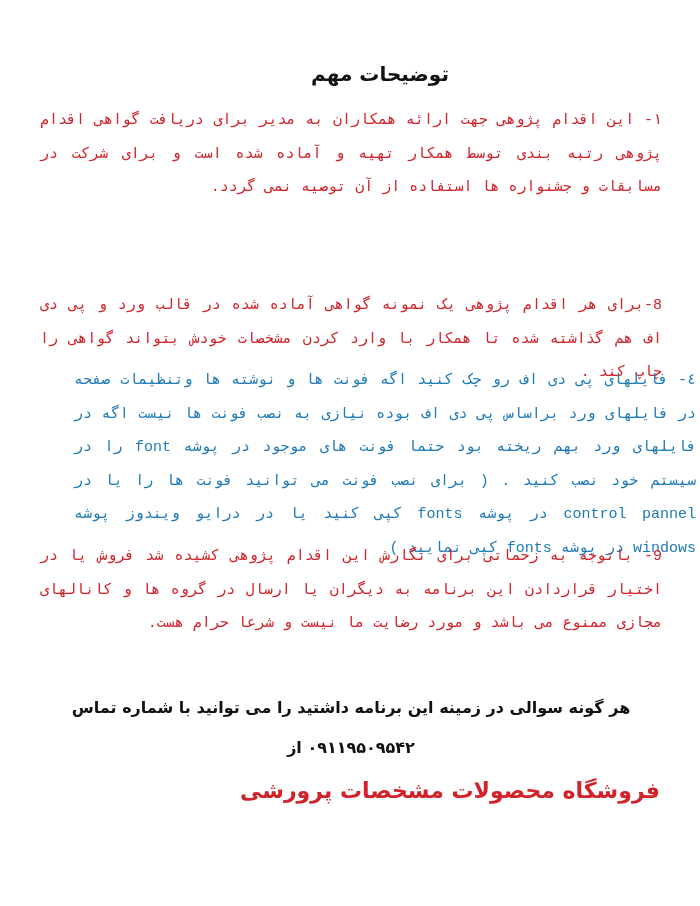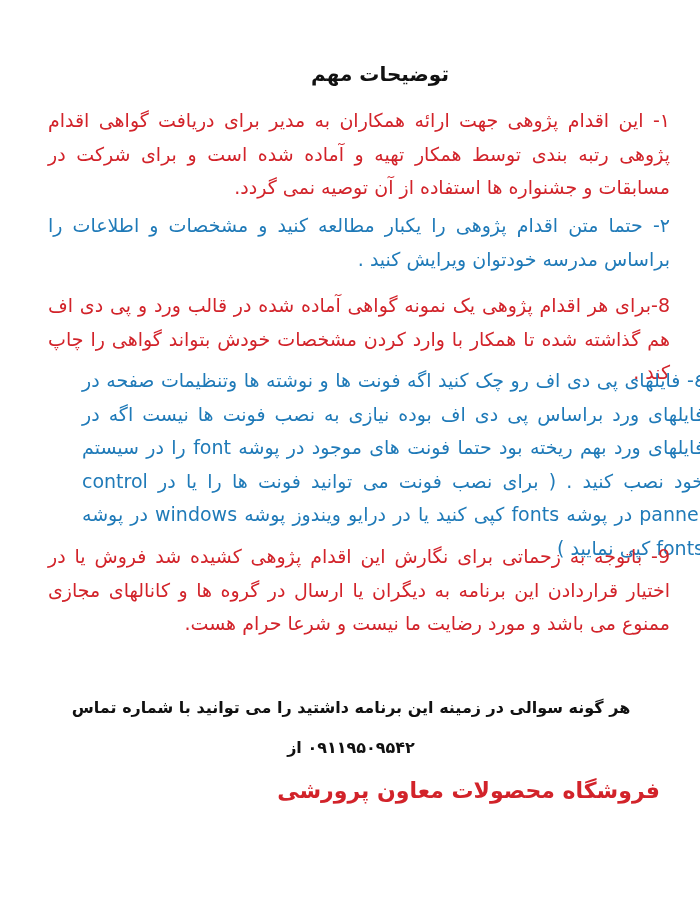--- a/index.html
+++ b/index.html
@@ -6,23 +6,23 @@
     body {
       width: 700px; height: 906px; position: relative; overflow: hidden;
       font-family: "DejaVu Sans", sans-serif;
     }
     .page { position: absolute; left: 0; top: 0; width: 700px; height: 906px; }
     .title {
       position: absolute; top: 62px; left: 0; width: 700px; text-align: center;
       font-size: 20px; font-weight: bold; color: #111111; direction: rtl; padding-left: 30px;
     }
     .para {
-      position: absolute; left: 48px; width: 622px;
+      position: absolute; left: 40px; width: 622px;
       direction: rtl; text-align: justify; text-align-last: right;
-      font-size: 19px; line-height: 33.5px;
+      font-size: 15px; line-height: 33.5px; font-family: Liberation Mono, monospace;
     }
     .red { color: #d2232a; }
     .blue { color: #1f7ab8; }
     #p1 { top: 104px; }
     #p2 { top: 209px; }
     #p3 { top: 289px; }
     #p4 { top: 364px; margin-left: 34px; }
     #p5 { top: 540px; }
     .contact {
       position: absolute; left: 40px; width: 622px; top: 688px;
@@ -43,25 +43,24 @@
       text-underline-offset: 5px; text-decoration-thickness: 1.5px;
     }
   </style>
 </head>
 <body>
 
 <div class="page">
   <div class="title">توضیحات مهم</div>
 
   <div id="p1" class="para red">۱-  این اقدام پژوهی جهت ارائه همکاران به مدیر برای دریافت گواهی اقدام پژوهی رتبه بندی توسط همکار تهیه و آماده شده است و برای شرکت در مسابقات و جشنواره ها استفاده از آن توصیه نمی گردد.</div>
-  <div id="p2" class="para blue">۲- حتما متن اقدام پژوهی را یکبار مطالعه کنید و مشخصات و اطلاعات را براساس مدرسه خودتوان ویرایش کنید .</div>
   <div id="p3" class="para red">8-برای هر اقدام پژوهی یک نمونه گواهی آماده شده در قالب ورد و پی دی اف هم گذاشته  شده تا همکار با وارد کردن مشخصات خودش بتواند گواهی را چاپ کند .</div>
   <div id="p4" class="para blue">٤- فایلهای پی دی اف رو چک کنید اگه فونت ها و نوشته ها وتنظیمات صفحه در فایلهای ورد براساس پی دی اف بوده نیازی به نصب فونت ها نیست اگه در فایلهای ورد بهم ریخته بود حتما فونت های موجود در پوشه font را در سیستم خود نصب کنید . ( برای نصب فونت می توانید فونت ها را یا در control pannel در پوشه fonts کپی کنید یا در درایو ویندوز پوشه windows در پوشه fonts کپی نمایید  )</div>
   <div id="p5" class="para red">9- باتوجه به زحماتی برای نگارش این اقدام پژوهی کشیده شد فروش یا در اختیار قراردادن این برنامه به دیگران یا ارسال در گروه ها و کانالهای مجازی ممنوع می باشد و مورد رضایت ما نیست و شرعا حرام هست.</div>
 
   <div class="contact">
     <div>هر گونه سوالی در زمینه این برنامه داشتید را می توانید با شماره تماس ۰۹۱۱۹۵۰۹۵۴۲ از</div>
   </div>
 
   <div class="footer">
-    <div class="shop-name">فروشگاه محصولات معاون پرورشی</div>
+    <div class="shop-name">فروشگاه محصولات مشخصات پرورشی</div>
   </div>
 </div>
 
 </body></html>

